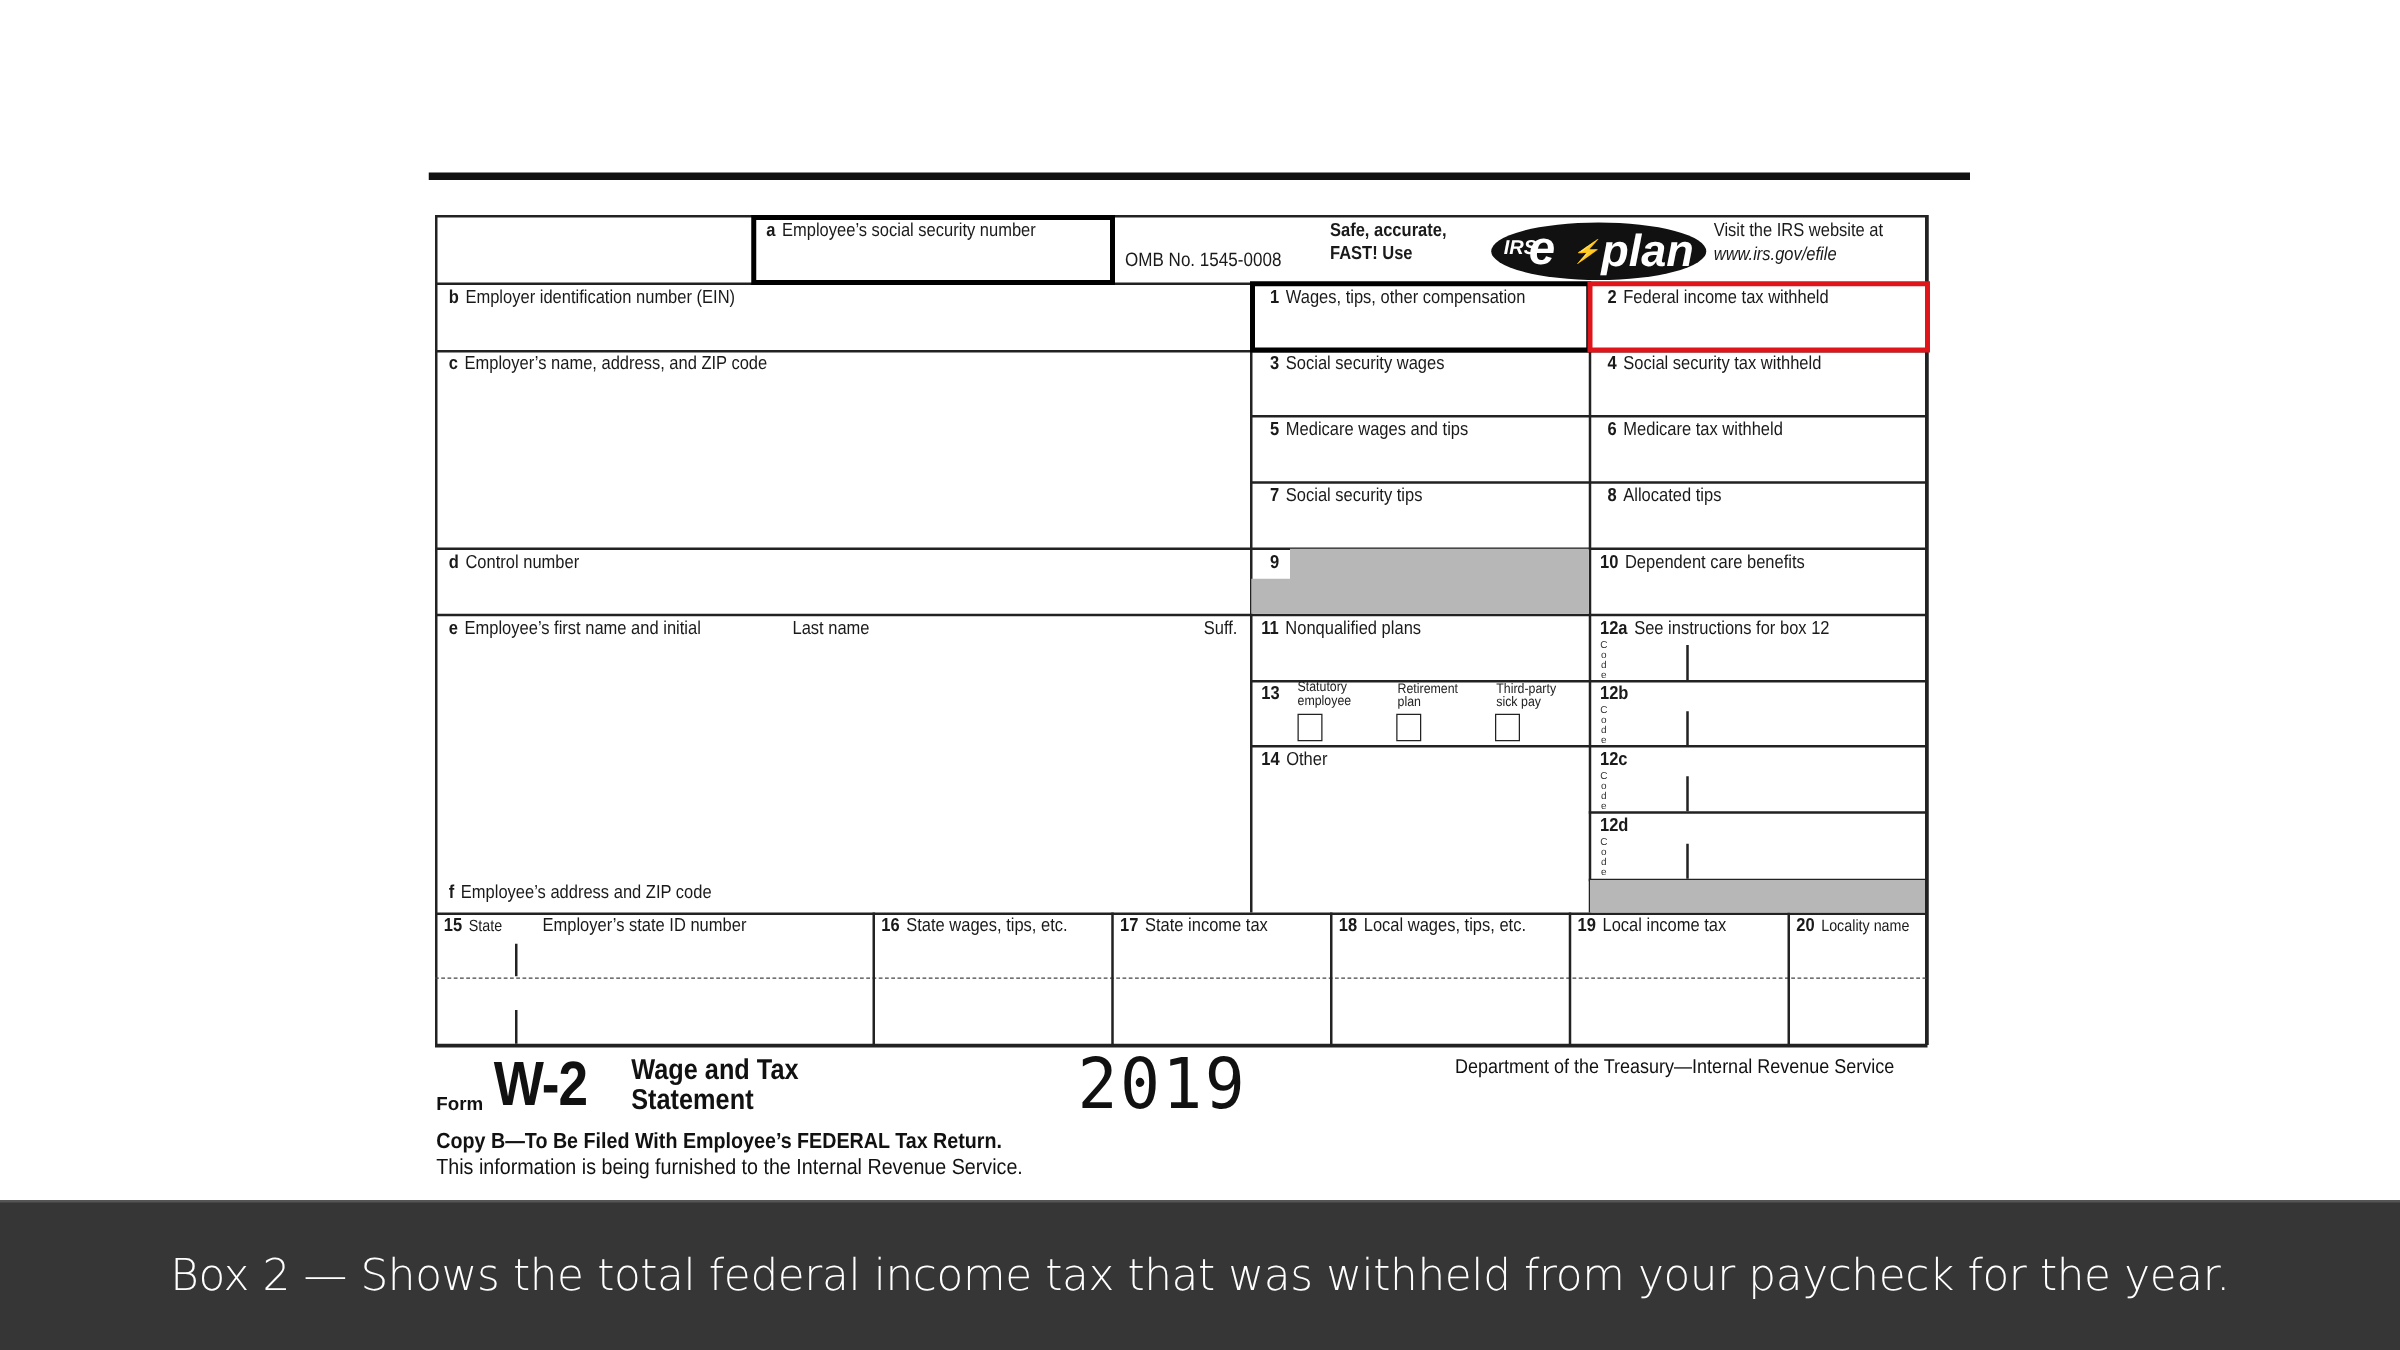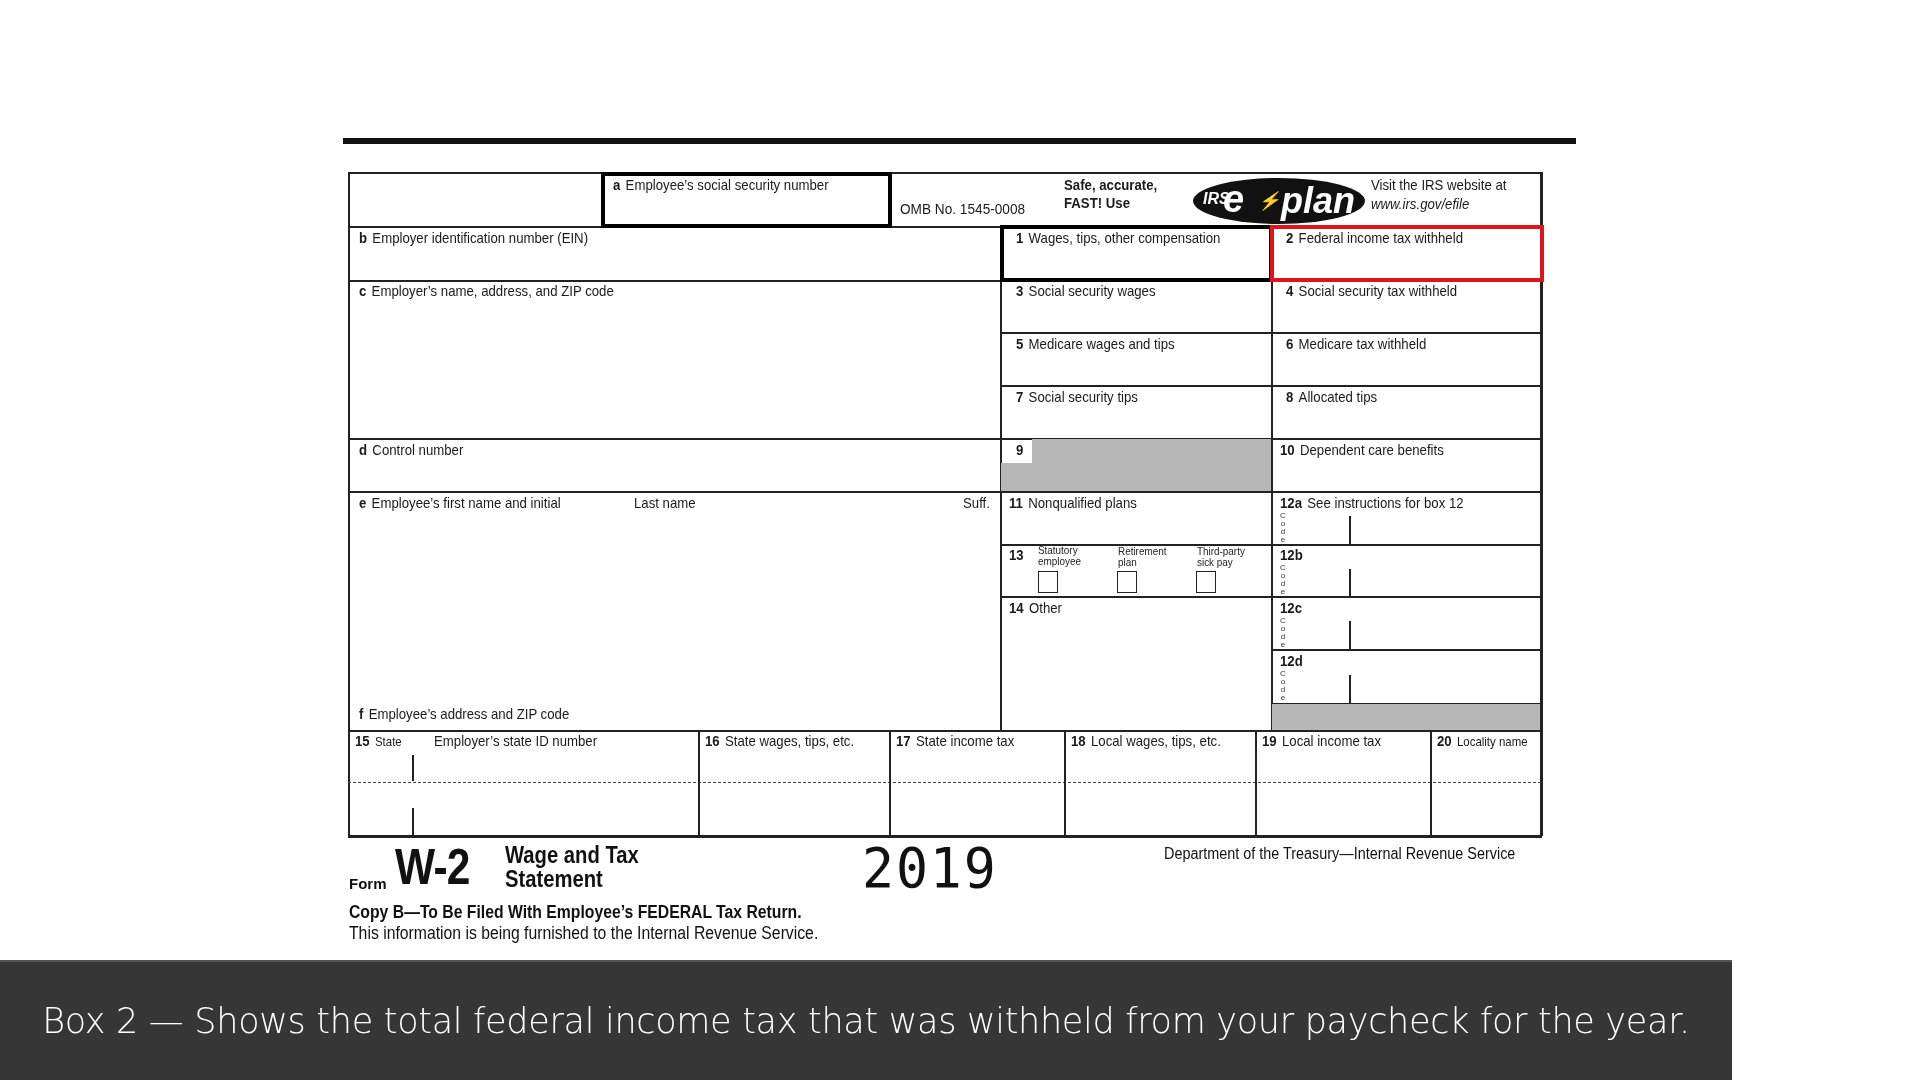--- a/index.html
+++ b/index.html
@@ -14,21 +14,21 @@
   .lbl b { font-weight:bold; margin-right:6px; }
   .shade { position:absolute; background:#b7b7b7; }
   .thick { position:absolute; border:4px solid #000; box-sizing:border-box; }
   .red { position:absolute; border:4px solid #e0141b; box-sizing:border-box; }
   .dash { position:absolute; height:0; border-top:1.5px dashed #444; }
   .code { position:absolute; font-size:8px; line-height:8px; color:#333; width:8px; text-align:center; }
   .cb { position:absolute; width:20px; height:22px; border:1.5px solid #222; box-sizing:border-box; background:#fff; }
   .small { position:absolute; font-size:11px; line-height:11px; color:#222; transform:scaleX(0.9); transform-origin:left top; }
   .efile { position:absolute; left:1193px; top:178px; width:172px; height:46px; background:#111; border-radius:50%;
            color:#fff; font-weight:bold; font-style:italic; }
-  .caption { left:0; top:960px; width:1732px; height:120px; background:#363636; border-top:2px solid #555; box-sizing:border-box;
+  .caption { left:0; top:960px; width:1920px; height:120px; background:#363636; border-top:2px solid #555; box-sizing:border-box;
              display:flex; align-items:center; justify-content:center; }
   .caption span { color:#ffffff; font-size:35px; font-family:"DejaVu Sans", sans-serif; font-weight:300; letter-spacing:-0.3px; }
 </style>
 </head>
 <body>
 
 <div class="abs topbar"></div>
 
 <div>
 

